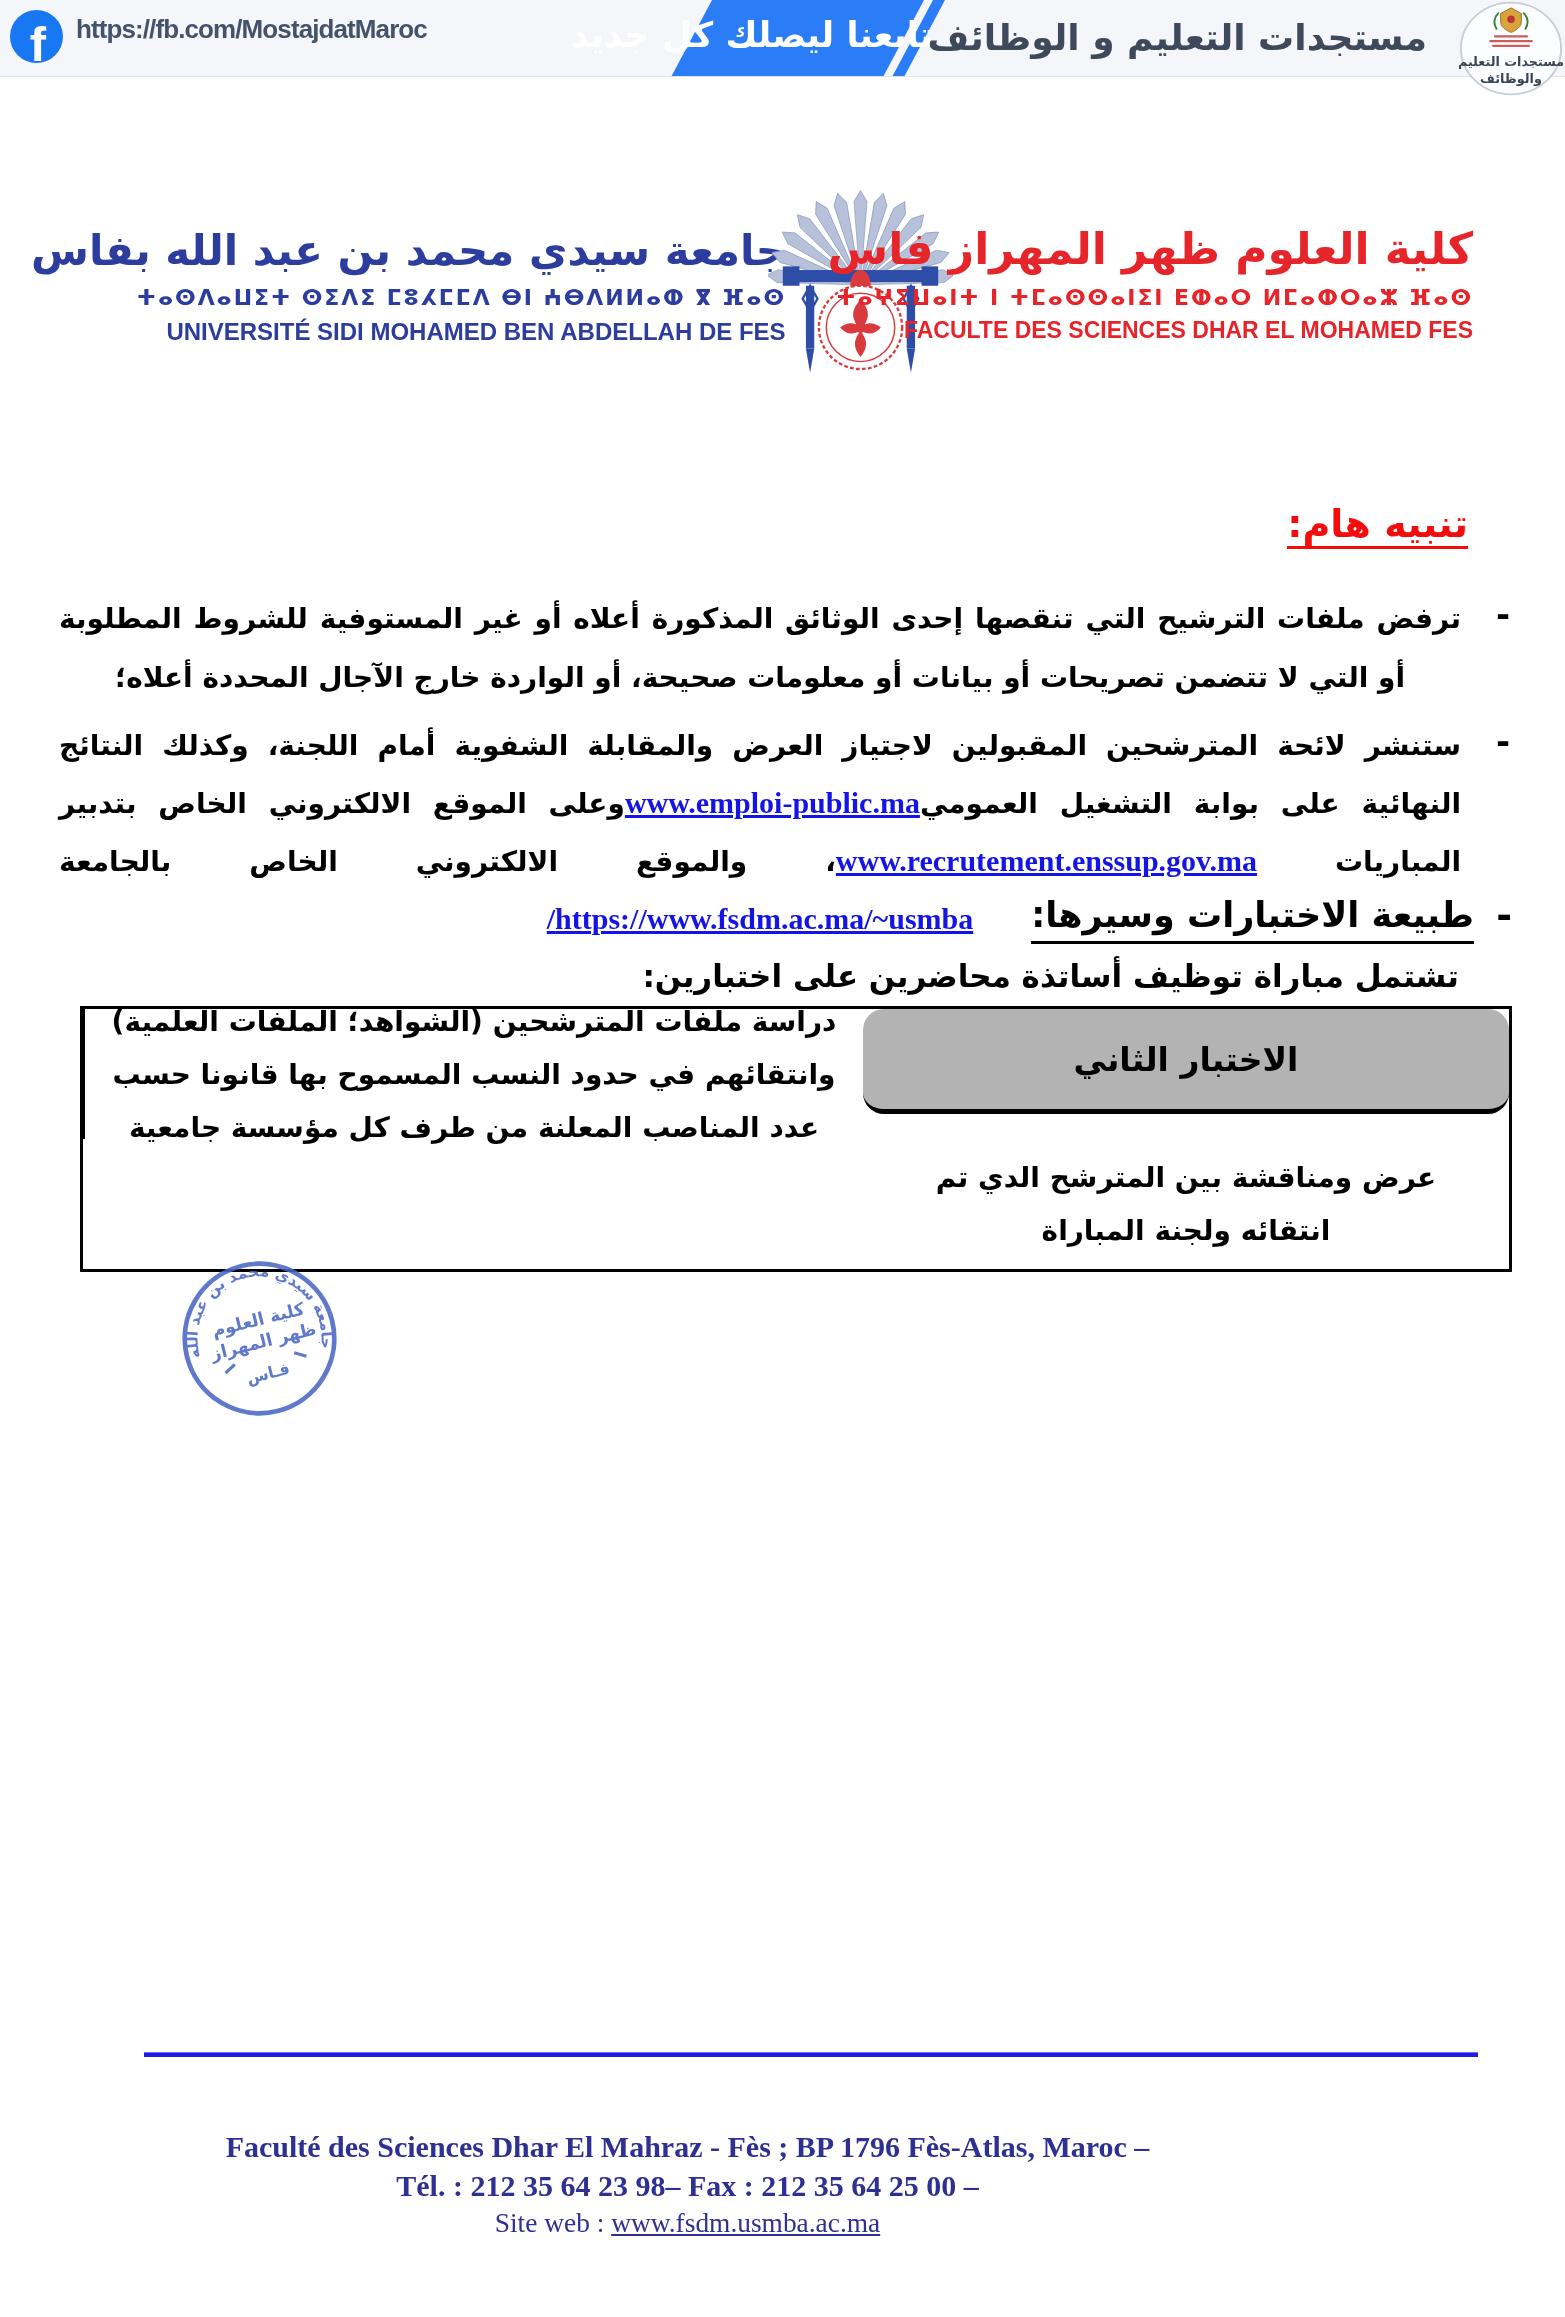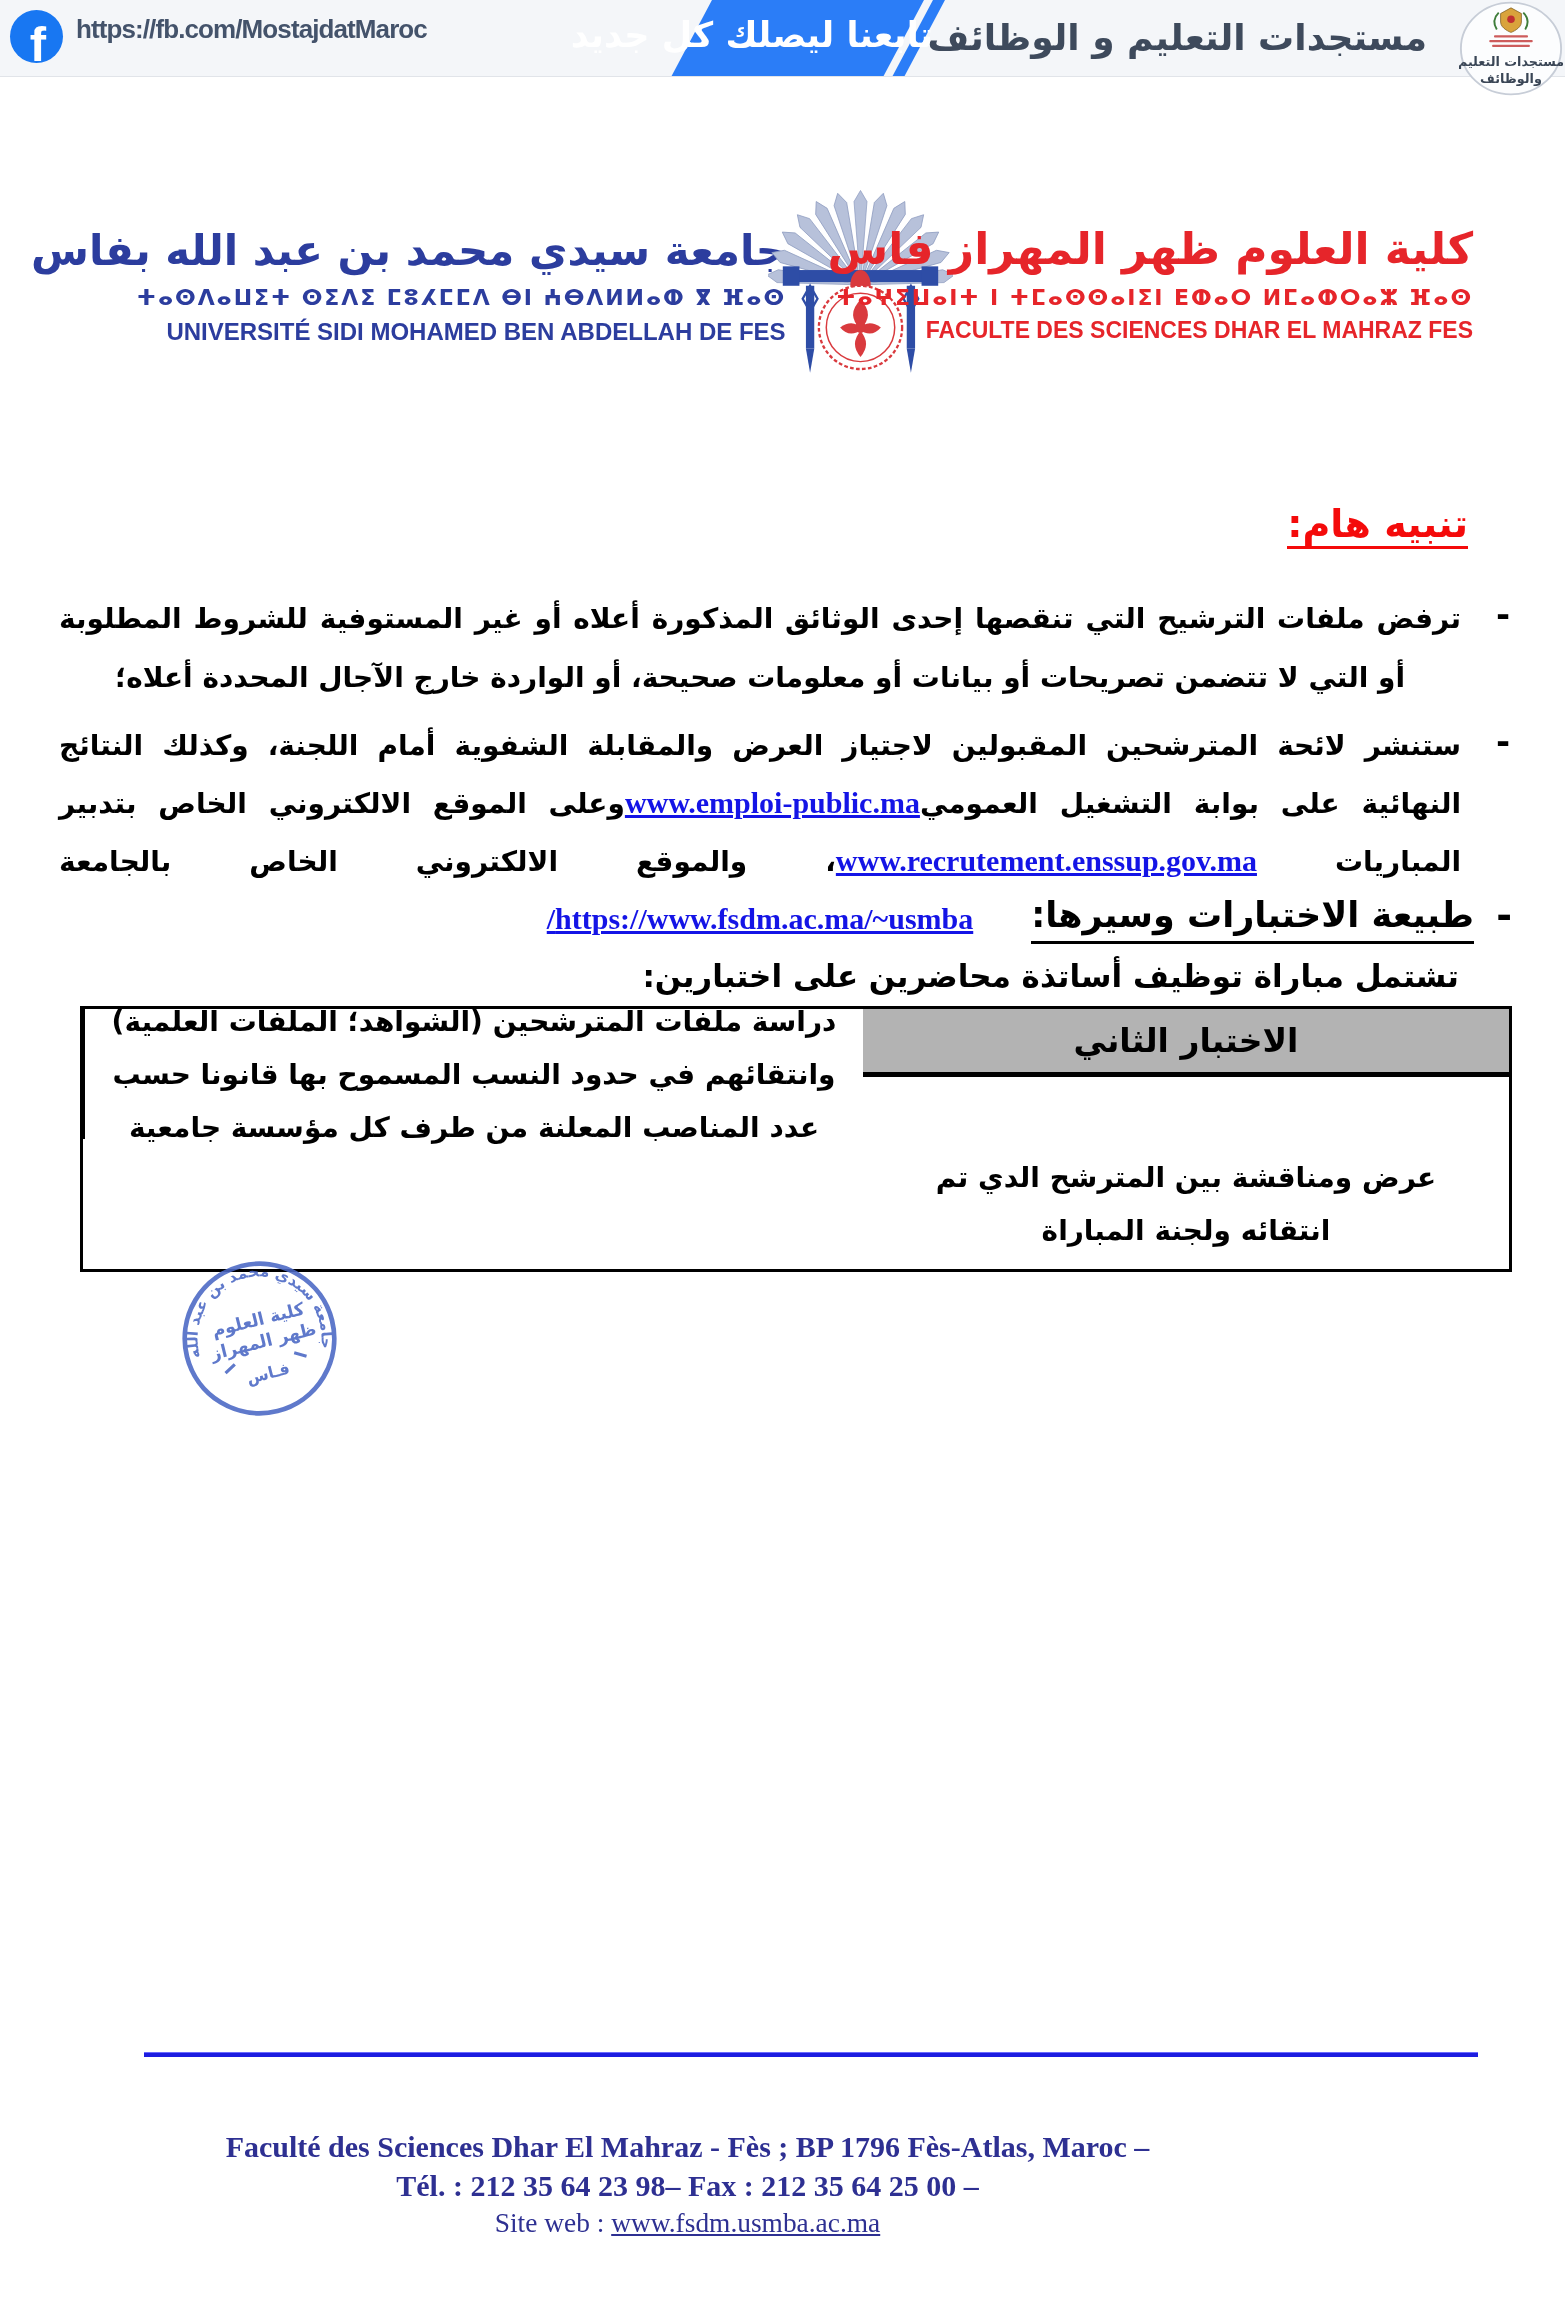--- a/index.html
+++ b/index.html
@@ -51,21 +51,21 @@
   .h-black{position:absolute;right:91px;top:895px;direction:rtl;color:#000;font-size:35px;
            font-weight:700;border-bottom:3.8px solid #000;padding-bottom:5.7px;}
   .intro{position:absolute;right:106px;top:958px;direction:rtl;color:#000;
          font-size:31px;font-weight:700;}
 
   
   .tbl{position:absolute;left:80px;top:1006px;width:1432px;direction:rtl;display:grid;
        grid-template-columns:646px 1fr;border:3.8px solid #000;box-sizing:border-box;background:#fff;}
   .tbl .cell{box-sizing:border-box;display:flex;align-items:center;justify-content:center;
              text-align:center;font-weight:700;color:#000;}
-  .tbl .th{height:68px;background:#b3b3b3;border-bottom:5.7px solid #000;font-size:33px;}
+  .tbl .th{height:105px;background:#b3b3b3;border-bottom:5.7px solid #000;font-size:33px;border-radius:21px;}
   .tbl .td{height:130px;font-size:28px;line-height:53px;}
   .tbl .c1{border-left:2.8px solid #000;}
   .tbl .td.c1{padding:0 24.6px;}
   .tbl .td.c2{padding:0 57px;}
 
   
   .stamp{position:absolute;left:178px;top:1259px;width:163px;height:159px;
          transform:rotate(-14deg);opacity:0.88;}
 
   
@@ -148,21 +148,21 @@
     <path d="M100 128 q16 16 0 32 q-16 -16 0 -32 Z" fill="#d93a3e"></path>
     <path d="M78 158 q14 -10 24 2 q-14 10 -24 -2 Z" fill="#d93a3e"></path>
     <path d="M122 158 q-14 -10 -24 2 q14 10 24 -2 Z" fill="#d93a3e"></path>
     <path d="M100 162 q12 14 0 28 q-12 -14 0 -28 Z" fill="#d93a3e"></path>
     <circle cx="100" cy="158" r="6" fill="#d93a3e"></circle>
   </svg>
 
   <div class="lh-right">
     <div class="lh-ar-r">كلية العلوم ظهر المهراز فاس</div>
     <div class="lh-tf">ⵜⴰⵖⵉⵡⴰⵏⵜ ⵏ ⵜⵎⴰⵙⵙⴰⵏⵉⵏ ⴹⵀⴰⵔ ⵍⵎⴰⵀⵔⴰⵣ ⴼⴰⵙ</div>
-    <div class="lh-fr-r">FACULTE DES SCIENCES DHAR EL MAHRAZ FES</div>
+    <div class="lh-fr-r">FACULTE DES SCIENCES DHAR EL MOHAMED FES</div>
   </div>
 
   <div class="h-red">تنبيه هام:</div>
 
   <span class="marker m1">-</span>
   <div class="bullet bullet1">ترفض ملفات الترشيح التي تنقصها إحدى الوثائق المذكورة أعلاه أو غير المستوفية للشروط المطلوبة أو التي لا تتضمن تصريحات أو بيانات أو معلومات صحيحة، أو الواردة خارج الآجال المحددة أعلاه؛</div>
 
   <span class="marker m2">-</span>
   <div class="bullet bullet2"><span>ستنشر لائحة المترشحين المقبولين لاجتياز العرض والمقابلة الشفوية أمام اللجنة، وكذلك النتائج النهائية على بوابة التشغيل العمومي</span><a>www.emploi-public.ma</a><span>وعلى الموقع الالكتروني الخاص بتدبير المباريات </span><a>www.recrutement.enssup.gov.ma</a><span>، والموقع الالكتروني الخاص بالجامعة </span><a>https://www.fsdm.ac.ma/~usmba/</a></div>
 

